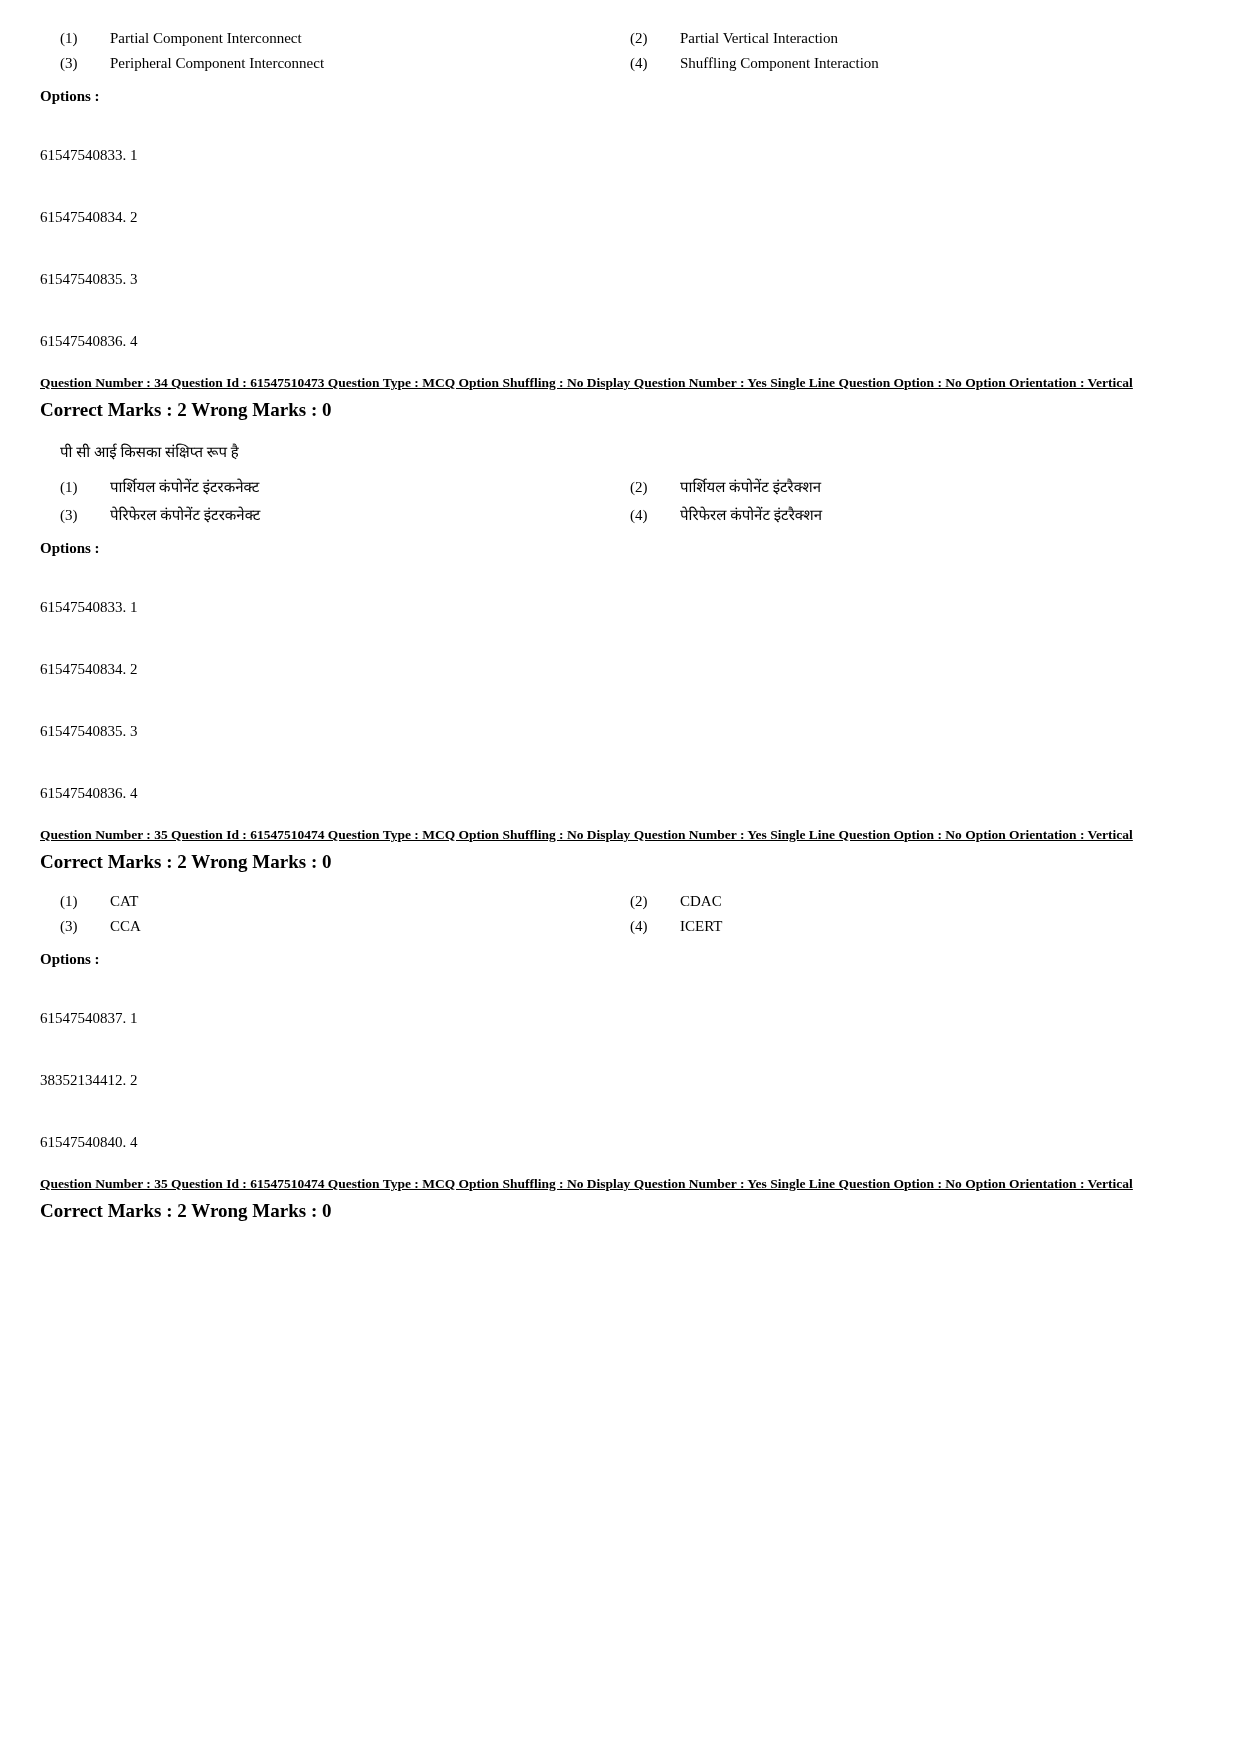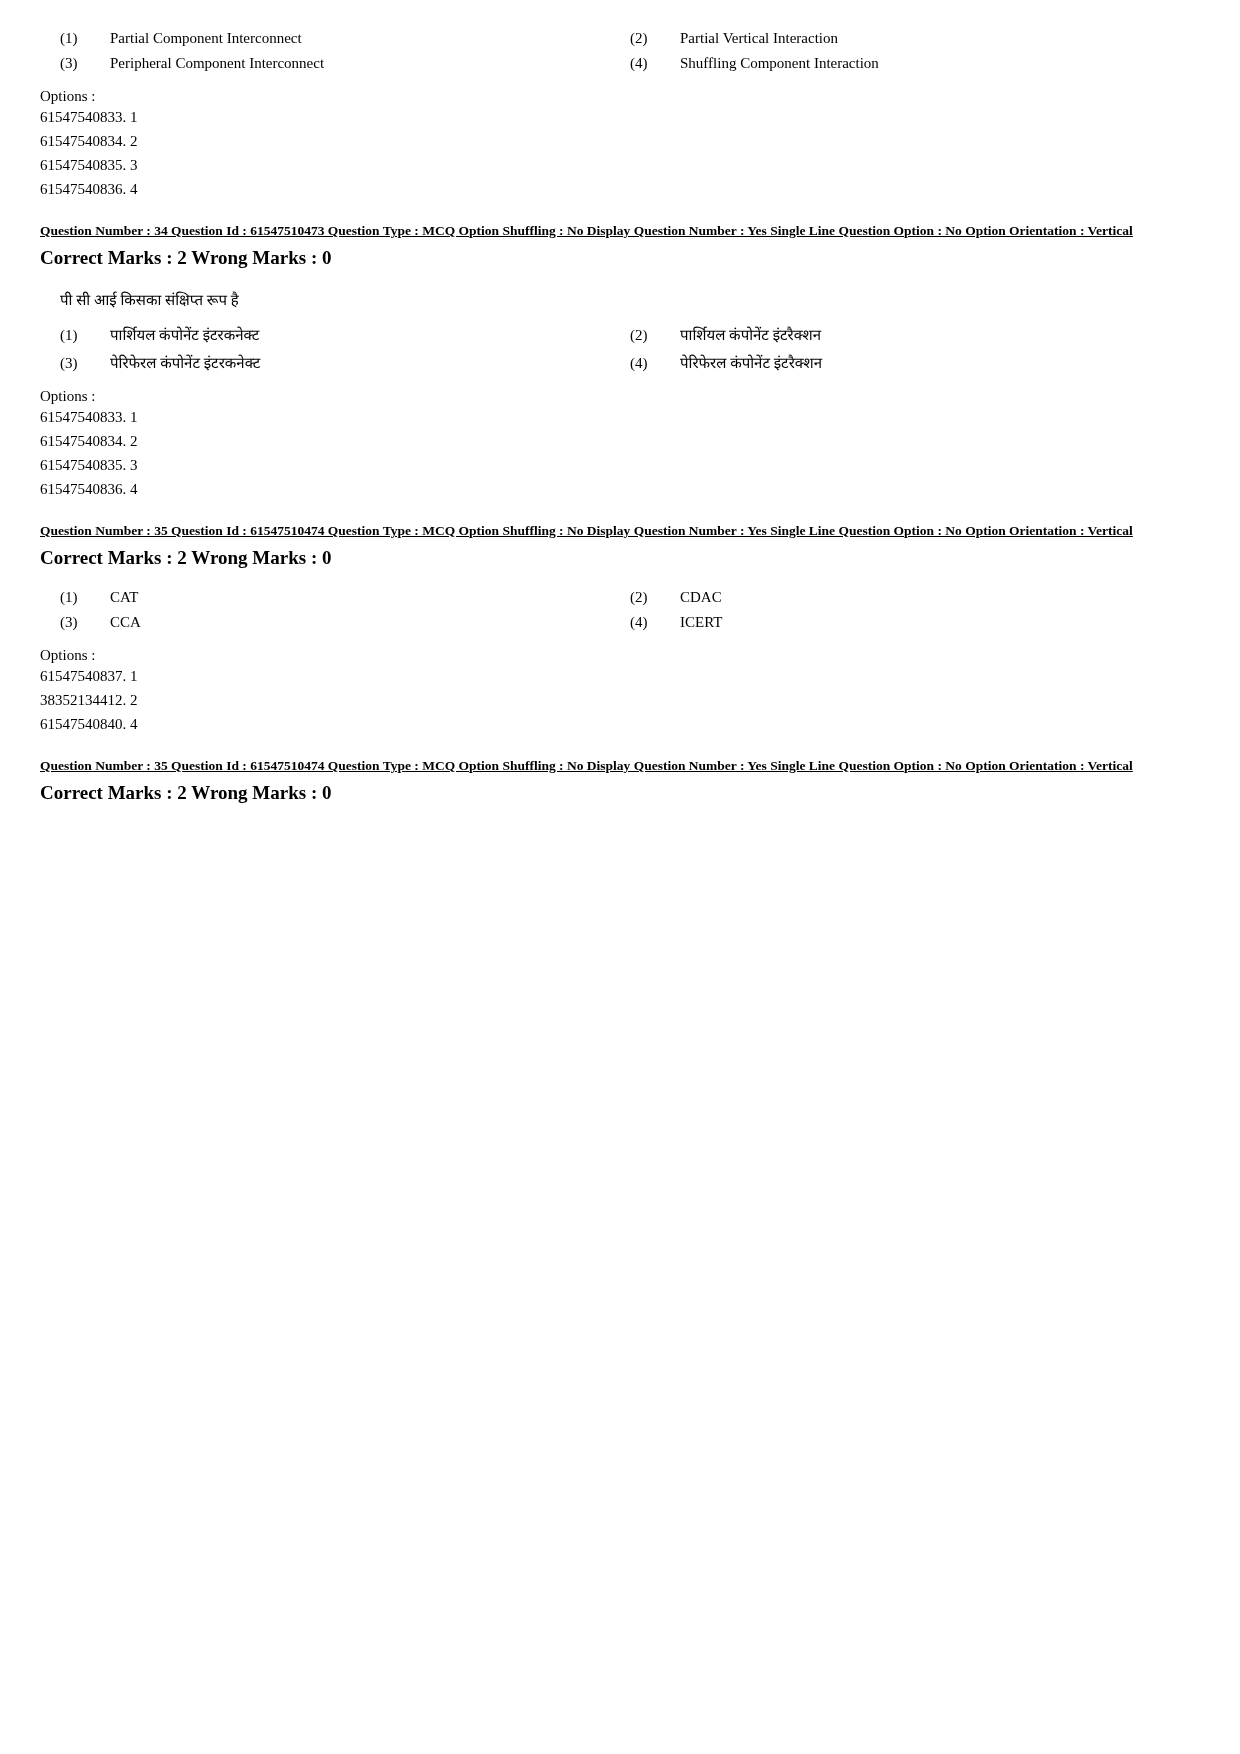--- a/index.html
+++ b/index.html
@@ -37,26 +37,27 @@
     }
     .option-num {
       min-width: 30px;
       font-weight: normal;
     }
     .options-section {
       margin-top: 14px;
       margin-bottom: 16px;
     }
     .options-label {
-      font-weight: normal;
+      font-weight: bold;
       margin-bottom: 4px;
     }
     .option-code {
       display: block;
       line-height: 1.6;
+      margin-top: 38px;
     }
     .meta-info {
       font-weight: bold;
       font-size: 13.5px;
       line-height: 1.5;
       margin-top: 10px;
       margin-bottom: 6px;
       text-decoration: underline;
     }
     .marks-info {

